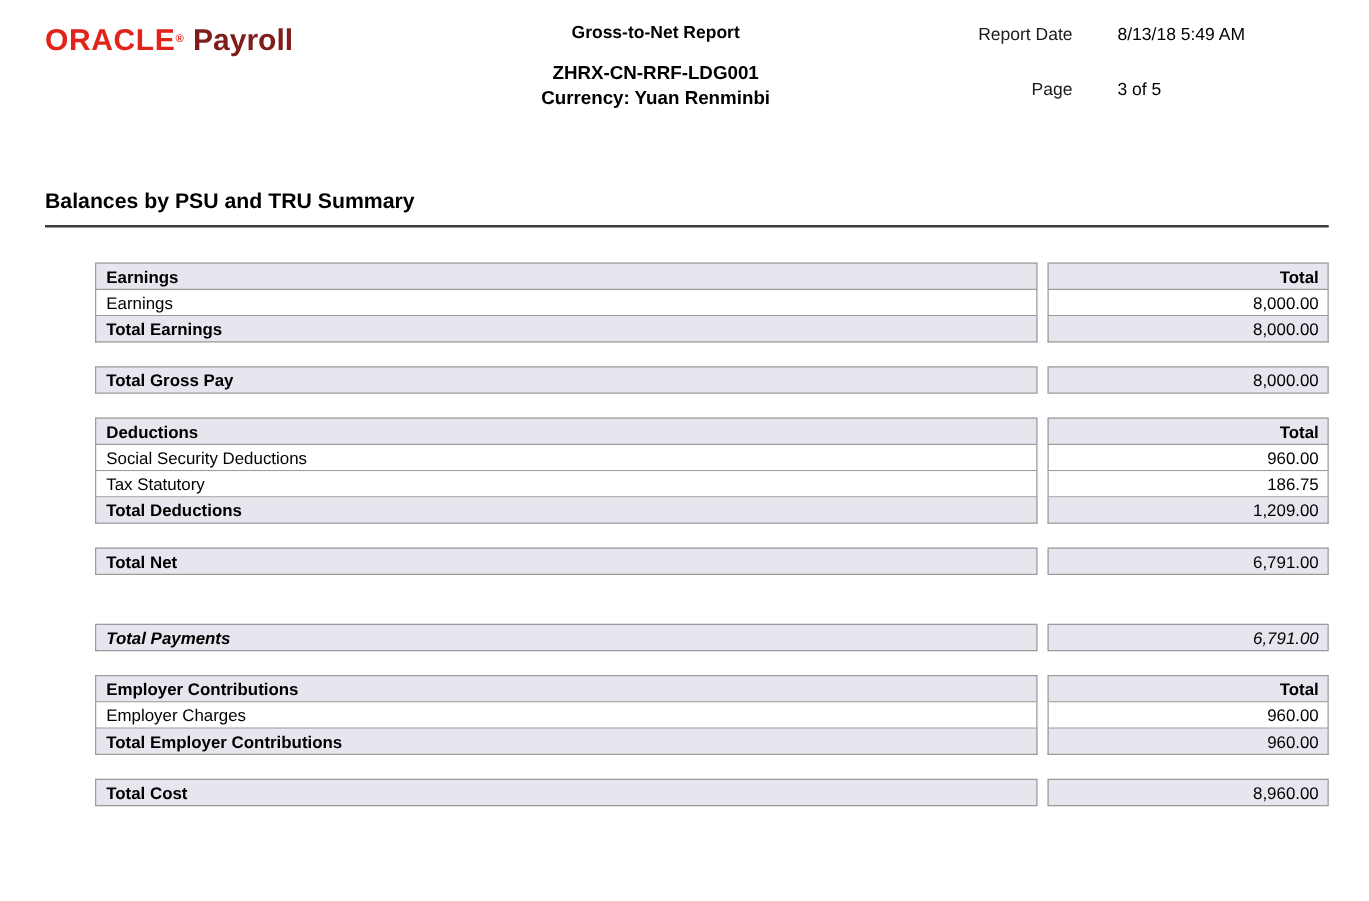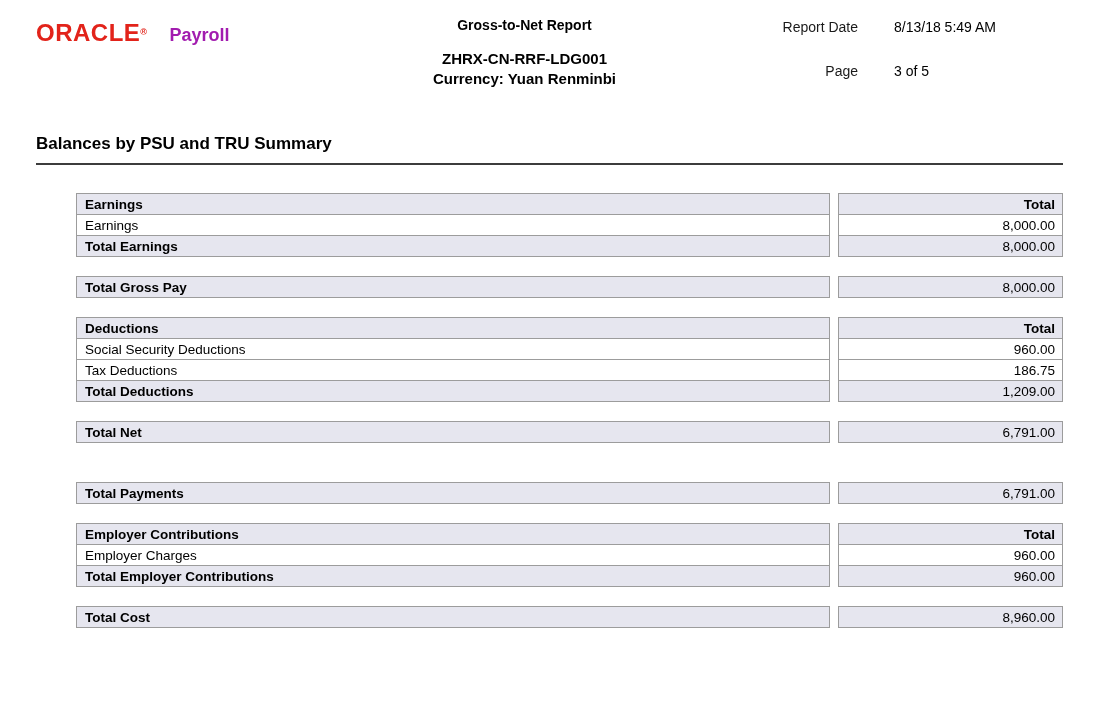--- a/index.html
+++ b/index.html
@@ -8,50 +8,50 @@
     width: 1095px; height: 721px; overflow: hidden;
     font-family: "Liberation Sans", sans-serif; color: #000;
   }
   .page { padding: 12px 32px 0 36px; width: 1095px; }
 
   
   .report-header { display: grid; grid-template-columns: 250px 1fr 300px; align-items: start; }
   .brand { padding-top: 7px; white-space: nowrap; }
   .brand .oracle { color: var(--oracle_red, #e2231a); font-weight: bold; font-size: 24px; letter-spacing: 0.5px; }
   .brand .reg { color: var(--oracle_red, #e2231a); font-size: 9px; vertical-align: super; font-weight: bold; }
-  .brand .product { color: #a21caf; font-weight: bold; font-size: 18px; margin-left: 18px; }
+  .brand .product { color: #7f1d1d; font-weight: bold; font-size: 24px; margin-left: 3px; }
   .title-block { text-align: center; }
   .title-block h1 { font-size: 14px; font-weight: bold; padding-top: 5px; }
   .title-block .subtitle { font-size: 15px; font-weight: bold; margin-top: 17px; text-align: center; }
   .title-block .currency { font-size: 15px; font-weight: bold; margin-top: 3px; }
   .meta { padding-top: 7px; font-size: 14px; }
   .meta-row { display: grid; grid-template-columns: 95px auto; column-gap: 36px; }
   .meta-row + .meta-row { margin-top: 28px; }
   .meta-label { text-align: right; color: #1a1a1a; }
   .meta-value { text-align: left; }
 
   
-  .section-title { margin-top: 47px; font-size: 17px; font-weight: bold; color: #000; }
+  .section-title { margin-top: 64px; font-size: 17px; font-weight: bold; color: #000; }
   .rule { margin-top: 9px; border-top: 2px solid var(--rule_gray, #3c3c3c); height: 0; }
 
   
   .unit-bar {
     margin-top: 26px; height: 33px;
     background: var(--bar_blue, #8eaece);
     display: grid; grid-template-columns: 55.5% 1fr; align-items: center;
     font-size: 14px; font-weight: bold; color: var(--bar_text, #15243d);
   }
   .unit-group { white-space: nowrap; }
   .unit-group.psu { padding-left: 27px; }
   .unit-label { margin-right: 17px; }
 
   
   .block { margin-top: 19px; }
   .block.first { margin-top: 28px; }
-  .block.gap-large { margin-top: 39px; }
+  .block.gap-large { margin-top: 39px; font-style: italic; }
   .trow { display: grid; grid-template-columns: 1fr 225px; column-gap: 8px; padding-left: 40px; }
   .cell {
     border: 1px solid var(--border_gray, #9c9c9c);
     background: #fff;
     font-size: 13.5px; line-height: 15px;
     padding: 3px 7px 2px 8px; min-height: 21px;
     white-space: nowrap; overflow: hidden;
   }
   .trow + .trow .cell { border-top: 0; }
   .cell.value { text-align: right; }
@@ -115,21 +115,21 @@
   <section class="block">
       <div class="trow header">
         <div class="cell label">Deductions</div>
         <div class="cell value">Total</div>
       </div>
       <div class="trow normal">
         <div class="cell label">Social Security Deductions</div>
         <div class="cell value">960.00</div>
       </div>
       <div class="trow normal">
-        <div class="cell label">Tax Deductions</div>
+        <div class="cell label">Tax Statutory</div>
         <div class="cell value">186.75</div>
       </div>
       <div class="trow total">
         <div class="cell label">Total Deductions</div>
         <div class="cell value">1,209.00</div>
       </div>
     </section>
   <section class="block">
       <div class="trow total">
         <div class="cell label">Total Net</div>

